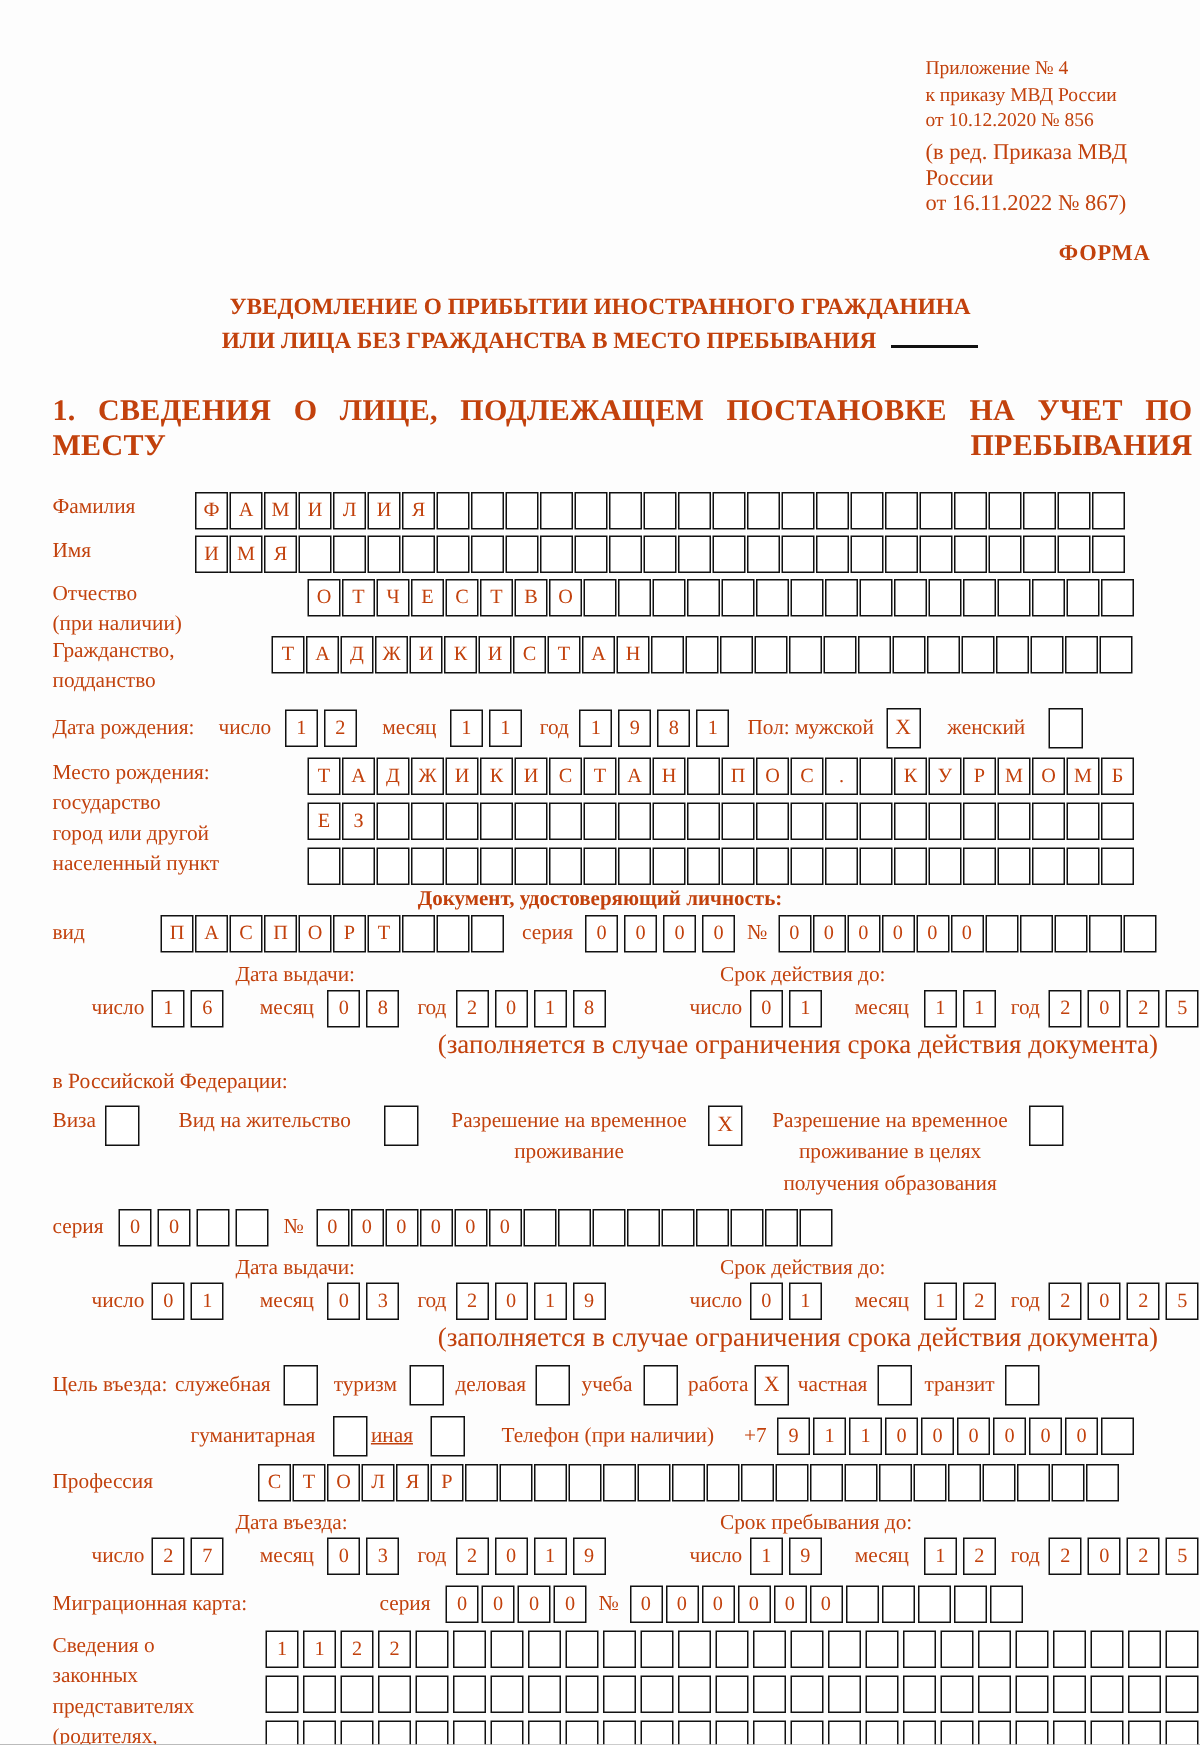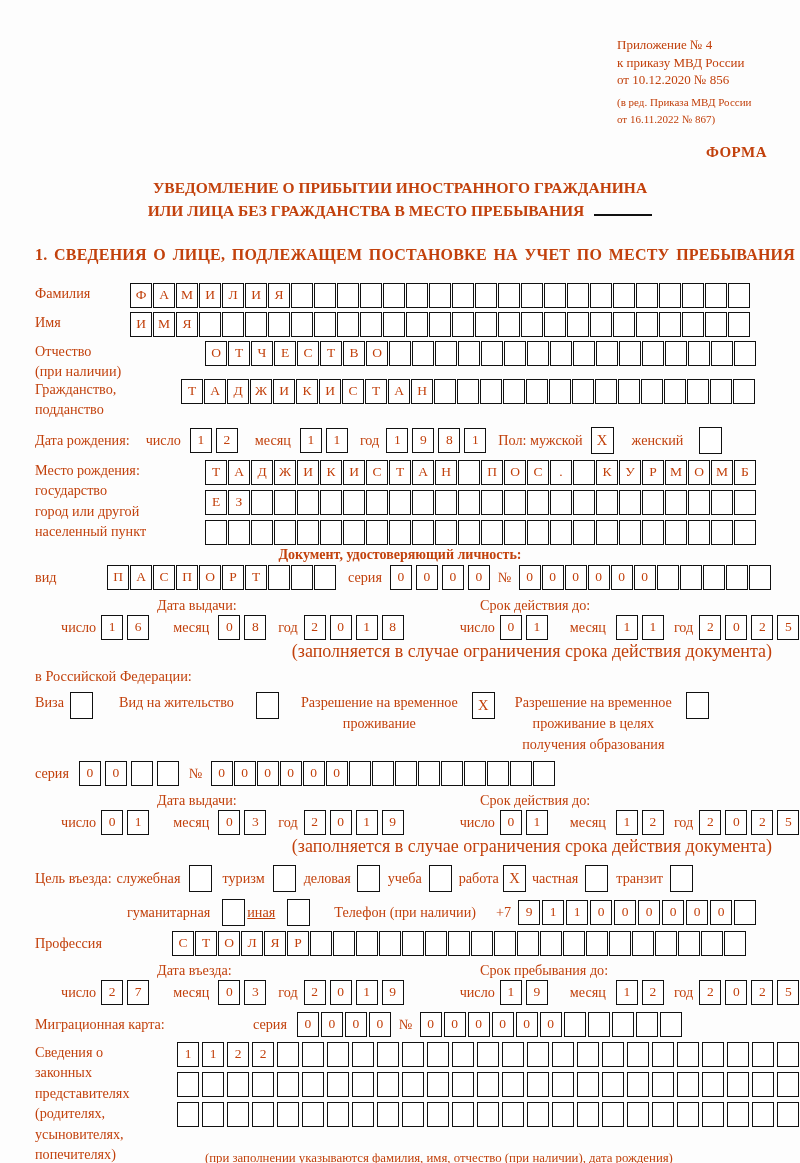--- a/index.html
+++ b/index.html
@@ -2,25 +2,25 @@
 <html><head>
 <meta charset="utf-8">
 <style>
   html,body{margin:0;padding:0;background:#888;}
   .page{
     width:800px;height:1163px;background:#fdfdfd;margin:0 auto;position:relative;
     font-family:"Liberation Serif","DejaVu Serif",serif;color:#c2410c;
     box-sizing:border-box;padding-top:36px;overflow:hidden;
   }
   .annex{margin-left:617px;font-size:13px;line-height:17.5px;}
-  .annex2{margin-left:617px;font-size:11px;line-height:17px;margin-top:5px;}
+  .annex2{margin-left:617px;font-size:15px;line-height:17px;margin-top:5px;}
   .forma{font-size:15px;font-weight:bold;text-align:right;padding-right:33px;margin-top:16px;letter-spacing:.5px;}
   .title{margin-top:15px;text-align:center;font-weight:bold;font-size:15.5px;line-height:23px;}
   .blank{display:inline-block;width:58px;border-bottom:2px solid #111;height:12px;margin-left:10px;}
-  .sec1{margin:24px 5px 16px 35px;font-weight:bold;font-size:16px;text-align:justify;text-align-last:justify;letter-spacing:.2px;}
+  .sec1{margin:24px 5px 16px 35px;font-weight:bold;font-size:20px;text-align:justify;text-align-last:justify;letter-spacing:.2px;}
   .row{display:flex;align-items:flex-start;margin-left:35px;}
   .rowc{display:flex;align-items:center;margin-left:35px;}
   .lbl{font-size:14.2px;line-height:20.5px;flex:none;}
   .cells{display:flex;gap:1px;flex:none;}
   .cells.dg{gap:4px;}
   .cell{flex:none;width:20px;height:23px;border:1.7px solid #111;display:flex;align-items:center;justify-content:center;font-size:13.5px;background:#fff;}
   .cb{flex:none;width:21px;height:25px;border:1.7px solid #111;display:flex;align-items:center;justify-content:center;font-size:14.5px;background:#fff;}
   .col{display:flex;flex-direction:column;gap:5px;}
   .dochdr{text-align:center;font-weight:bold;font-size:14px;margin-top:2px;}
   .dh{display:flex;font-size:14.2px;margin-left:35px;}

